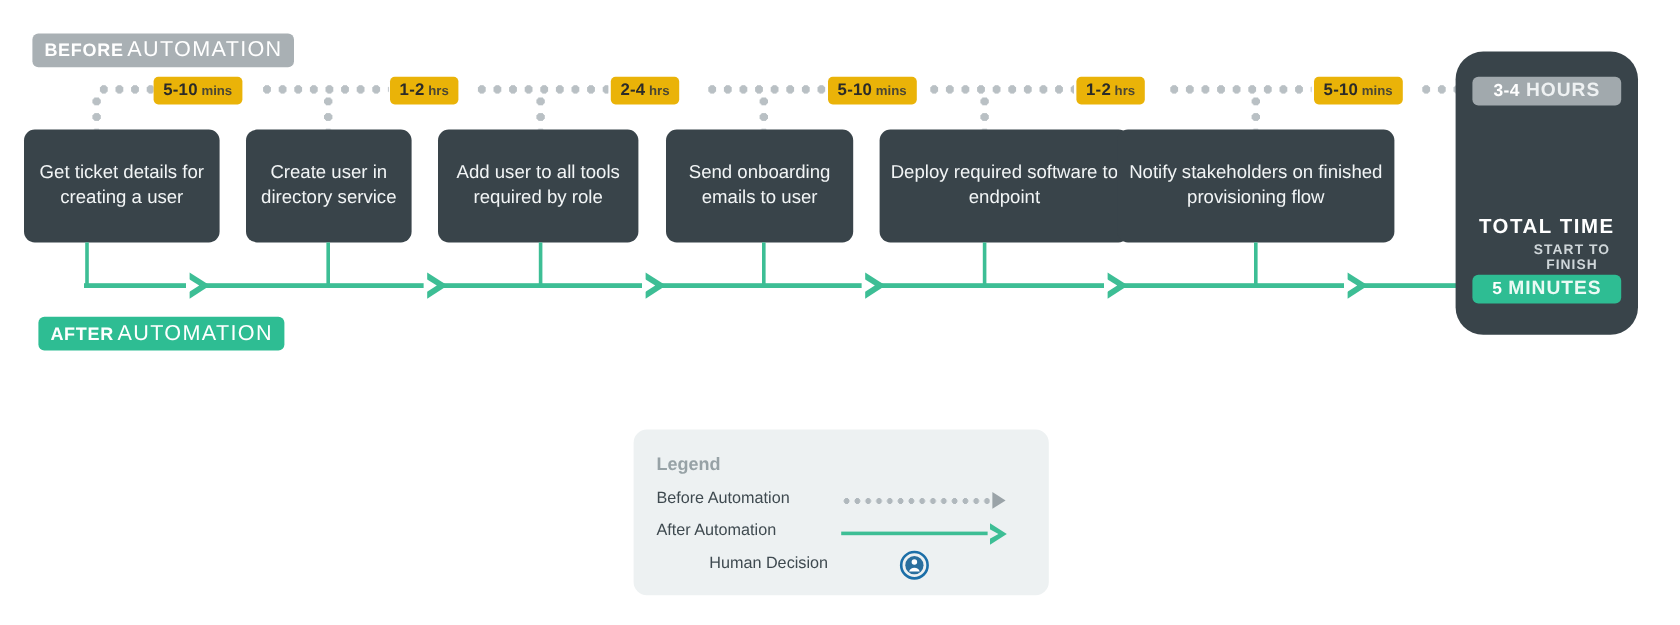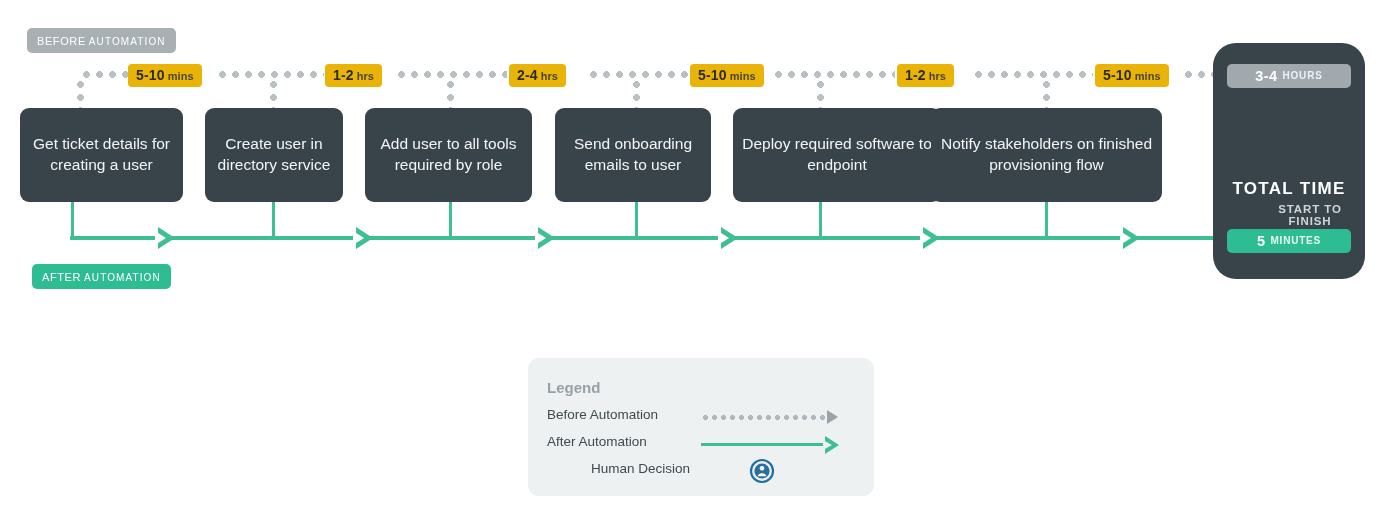--- a/index.html
+++ b/index.html
@@ -14,22 +14,22 @@
 
   
   .phase-pill{
     position:absolute;
     border-radius:5px;
     padding:4px 10px 5px 10px;
     color:#ffffff;
     white-space:nowrap;
     line-height:1;
   }
-  .phase-pill .strong{font-weight:normal;font-size:11px;letter-spacing:.6px;}
-  .phase-pill .light{font-size:10px;letter-spacing:1.1px;margin-left:3px;margin-top:20px;}
+  .phase-pill .strong{font-weight:bold;font-size:15px;letter-spacing:.6px;}
+  .phase-pill .light{font-size:18px;letter-spacing:1.1px;margin-left:3px;margin-top:20px;}
   #before-pill{left:27px;top:28px;background:#a9b0b4;}
   #after-pill{left:32px;top:264px;background:#2ebd93;}
   .dot-seg{
     position:absolute;top:71px;height:7px;
     background-image:radial-gradient(circle closest-side,#b9c0c4 99%,transparent 100%);
     background-size:13px 7px;
     background-repeat:repeat-x;
     background-position:0 0;
   }
   .dot-stem{
@@ -103,21 +103,21 @@
     text-align:center;color:#cfd6d9;
     font-weight:bold;font-size:11.5px;letter-spacing:.9px;margin-left:42px;
   }
   .panel-badge{
     position:absolute;left:14px;width:124px;height:24px;
     border-radius:5px;
     display:flex;align-items:center;justify-content:center;
     line-height:1;white-space:nowrap;
   }
   .panel-badge .num{font-weight:bold;font-size:14.5px;letter-spacing:.4px;}
-  .panel-badge .unit{font-size:10px;font-weight:bold;letter-spacing:.8px;margin-left:5px;}
+  .panel-badge .unit{font-size:16px;font-weight:bold;letter-spacing:.8px;margin-left:5px;}
   #badge-before{top:21px;background:#a1a9ad;color:#ffffff;}
   #badge-before .unit{color:#eef1f2;}
   #badge-after{top:186px;background:#2ebd93;color:#ffffff;}
   #badge-after .unit{color:#eafaf4;}
 
   
   #legend{
     position:absolute;left:528px;top:358px;width:346px;height:138px;
     background:#edf1f2;border-radius:11px;
   }

